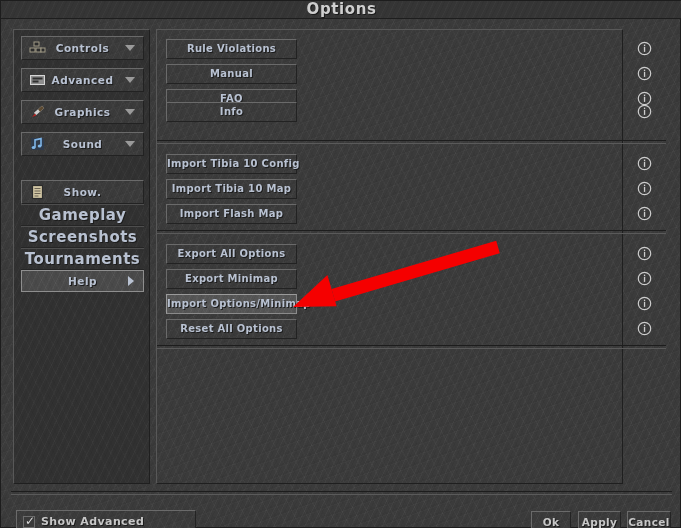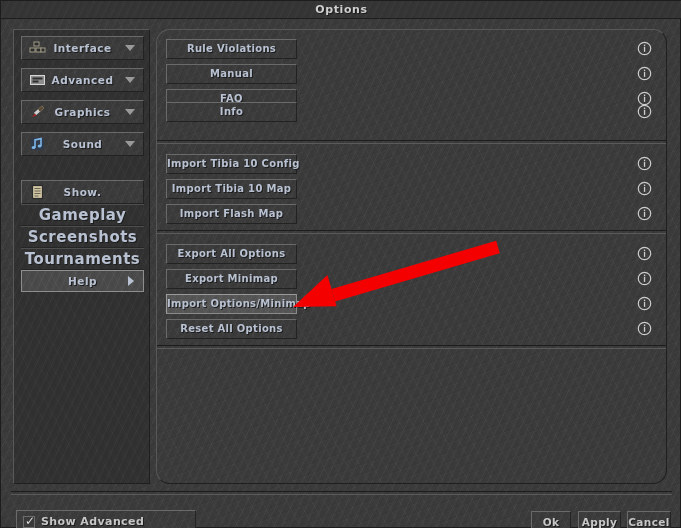--- a/index.html
+++ b/index.html
@@ -108,21 +108,21 @@
         rgba(255,255,255,0.025) 0px,
         rgba(255,255,255,0.025) 1px,
         rgba(0,0,0,0) 1px, rgba(0,0,0,0) 3px,
         rgba(0,0,0,0.05) 3px, rgba(0,0,0,0.05) 4px,
         rgba(0,0,0,0) 4px, rgba(0,0,0,0) 7px);
     border-bottom: 1px solid #1e1e1e;
   }
   #titlebar .title {
     text-align: center;
     line-height: 17px;
-    font-size: 11px;
+    font-size: 15px;
     font-weight: bold;
     color: #cfcfcf;
     letter-spacing: 0.6px;
     text-shadow: 1px 1px 0 #1a1a1a;
   }
 
   #body-area {
     position: absolute;
     left: 1px; top: 18px;
     width: 679px; height: 508px;
@@ -206,27 +206,26 @@
     position: absolute;
     left: 7px; top: 50%;
     margin-top: -8px;
     width: 17px; height: 16px;
   }
 
   
   #mainpanel {
     position: absolute;
     left: 154px; top: 10px;
-    width: 511px; height: 455px;
+    width: 467px; height: 455px;
     box-sizing: border-box;
     border-top: 1px solid #585858;
     border-left: 1px solid #585858;
     border-right: 1px solid #1f1f1f;
     border-bottom: 1px solid #1f1f1f;
-    border-radius: 14px;
   }
   .grp-sep {
     position: absolute;
     left: 0; width: 509px;
     height: 2px;
     border-top: 1px solid #1d1d1d;
     border-bottom: 1px solid #5a5a5a;
   }
   .row {
     position: absolute;
@@ -356,21 +355,21 @@
       <div class="side-group" style="top:6px;">
         <div class="side-btn stone">
           <span class="side-icon">
             <svg width="17" height="16" viewBox="0 0 17 16">
               <rect x="5" y="2" width="5" height="4" fill="#2c2c2c" stroke="#a09a86" stroke-width="1"></rect>
               <rect x="1" y="8" width="5" height="4" fill="#2c2c2c" stroke="#a09a86" stroke-width="1"></rect>
               <rect x="7" y="8" width="5" height="4" fill="#2c2c2c" stroke="#a09a86" stroke-width="1"></rect>
               <rect x="12" y="8" width="4" height="4" fill="#2c2c2c" stroke="#a09a86" stroke-width="1"></rect>
             </svg>
           </span>
-          <div class="lbl">Interface</div>
+          <div class="lbl">Controls</div>
           <span class="chev"></span>
         </div>
       </div>
 
       <div class="side-group" style="top:38px;">
         <div class="side-btn stone">
           <span class="side-icon">
             <svg width="17" height="16" viewBox="0 0 17 16">
               <rect x="1.5" y="3.5" width="14" height="9" fill="#8d8d8d" stroke="#d5d5d5" stroke-width="1"></rect>
               <rect x="3.5" y="5.5" width="10" height="2" fill="#2f2f2f"></rect>

